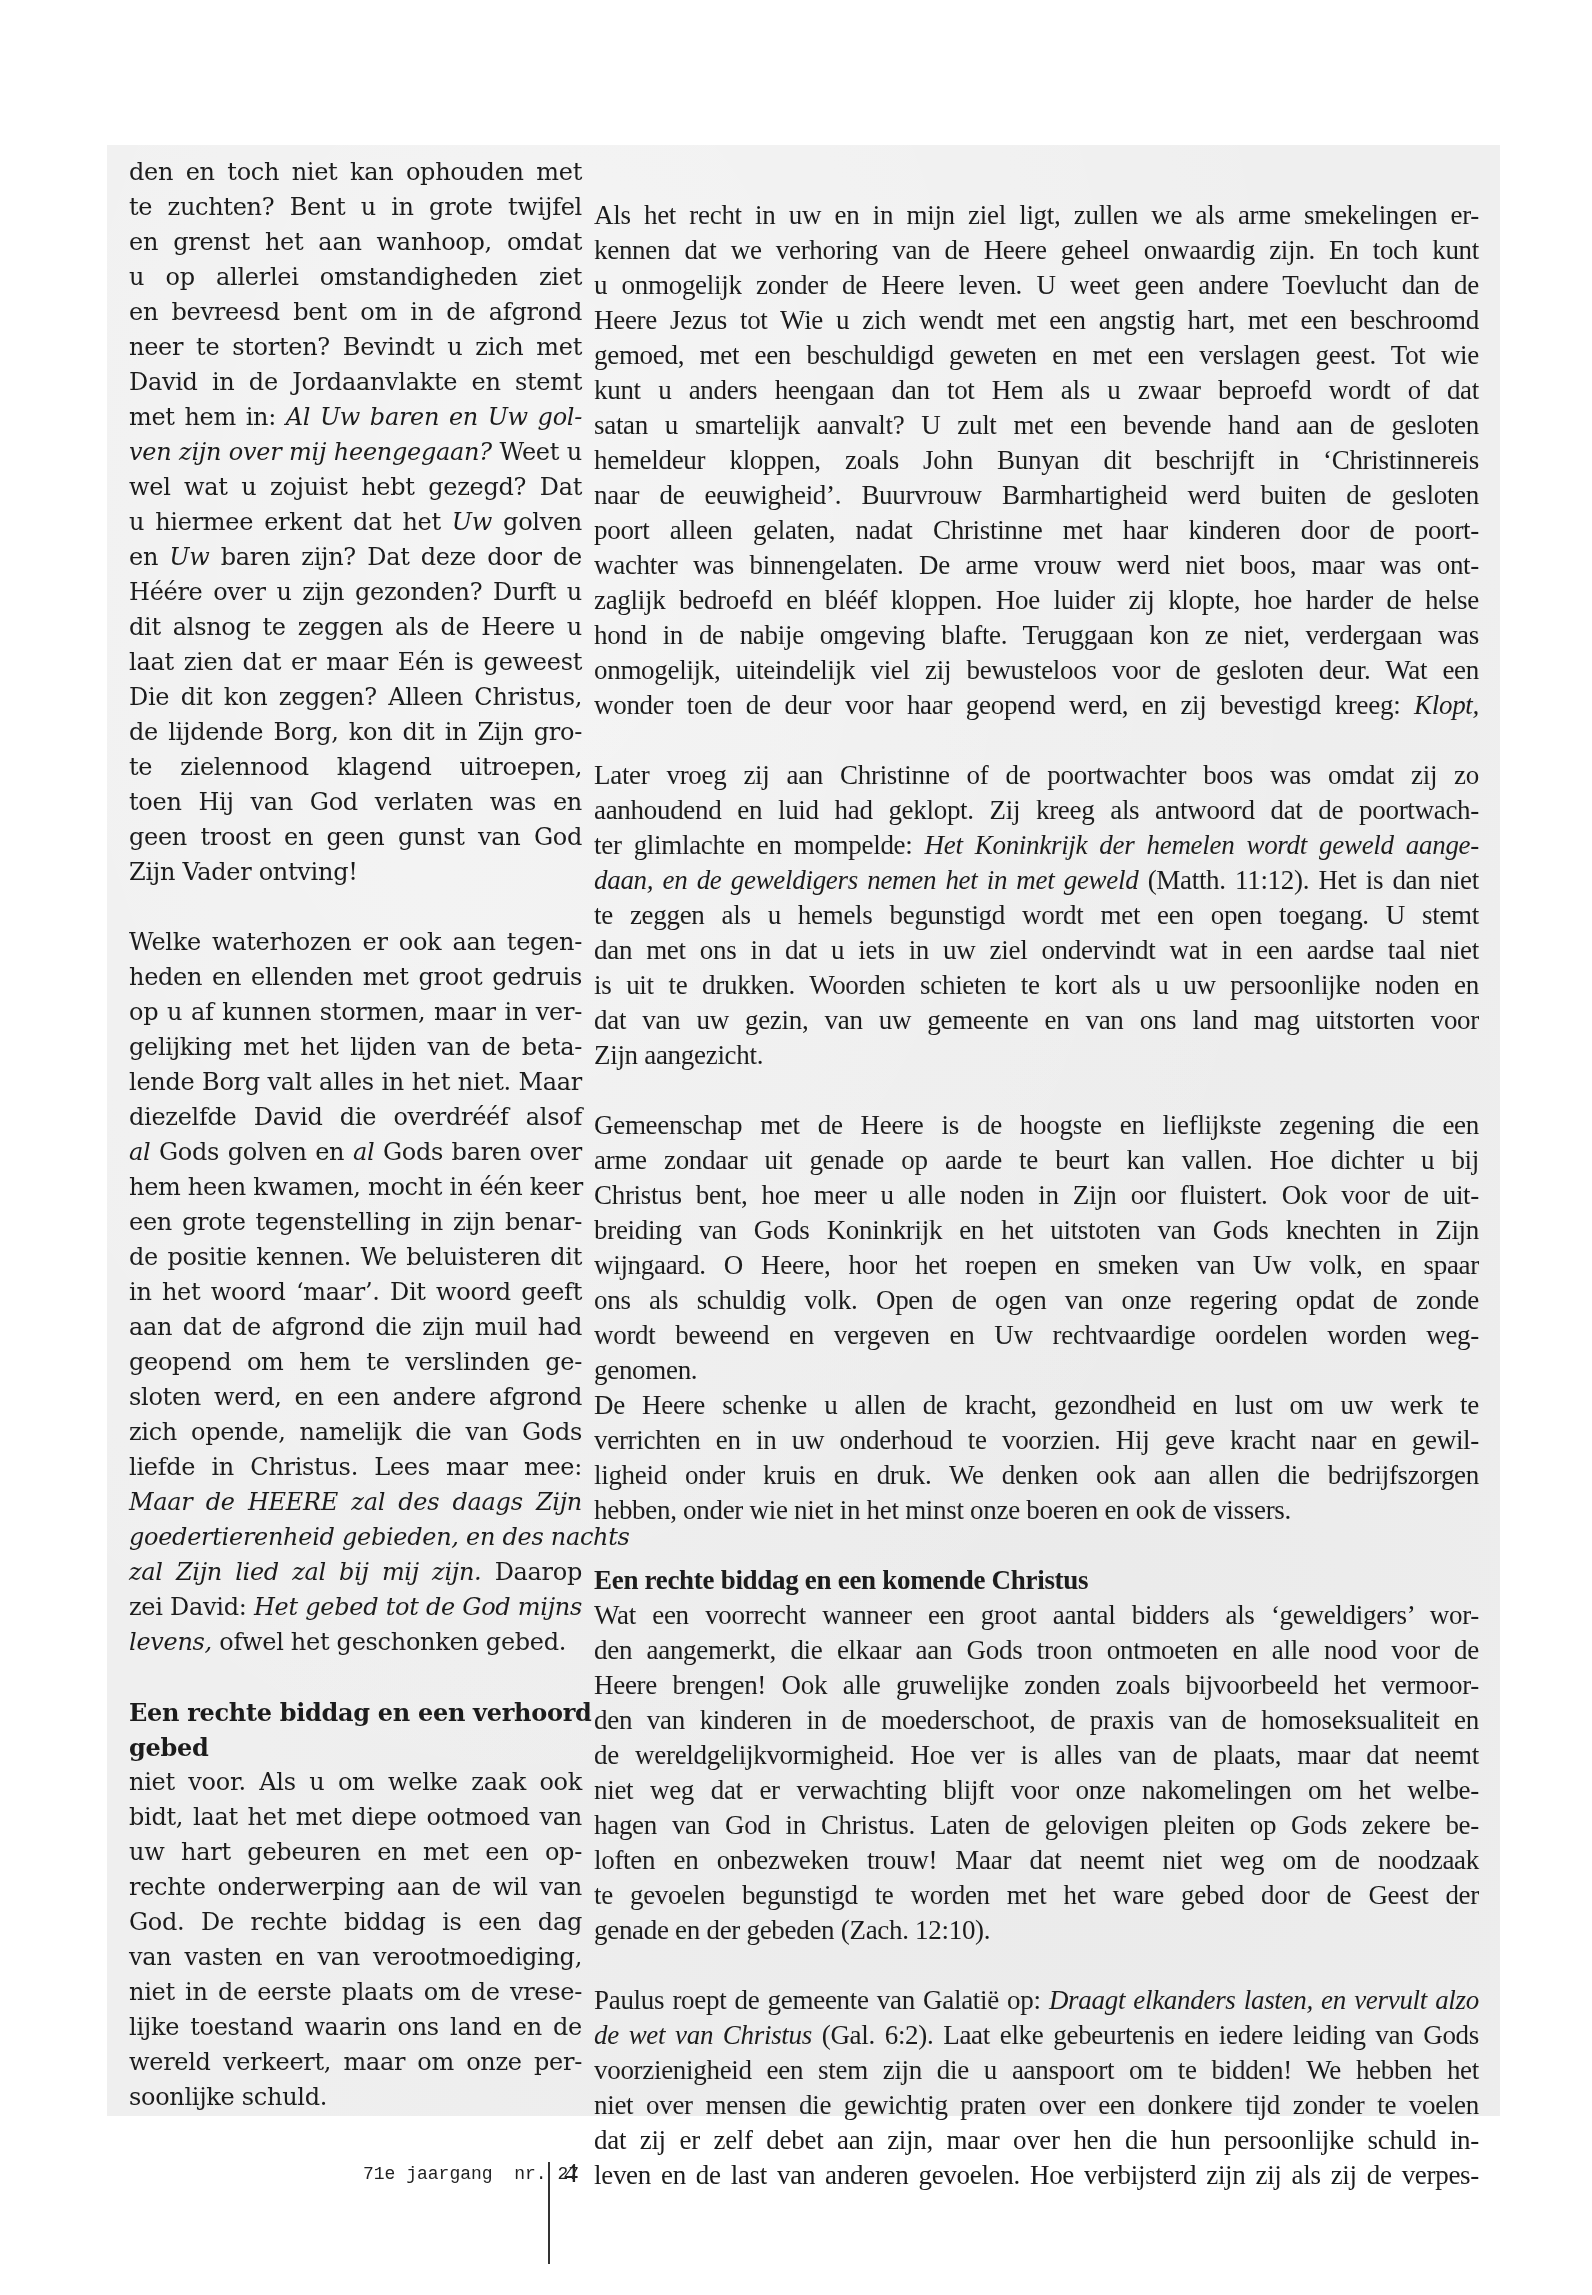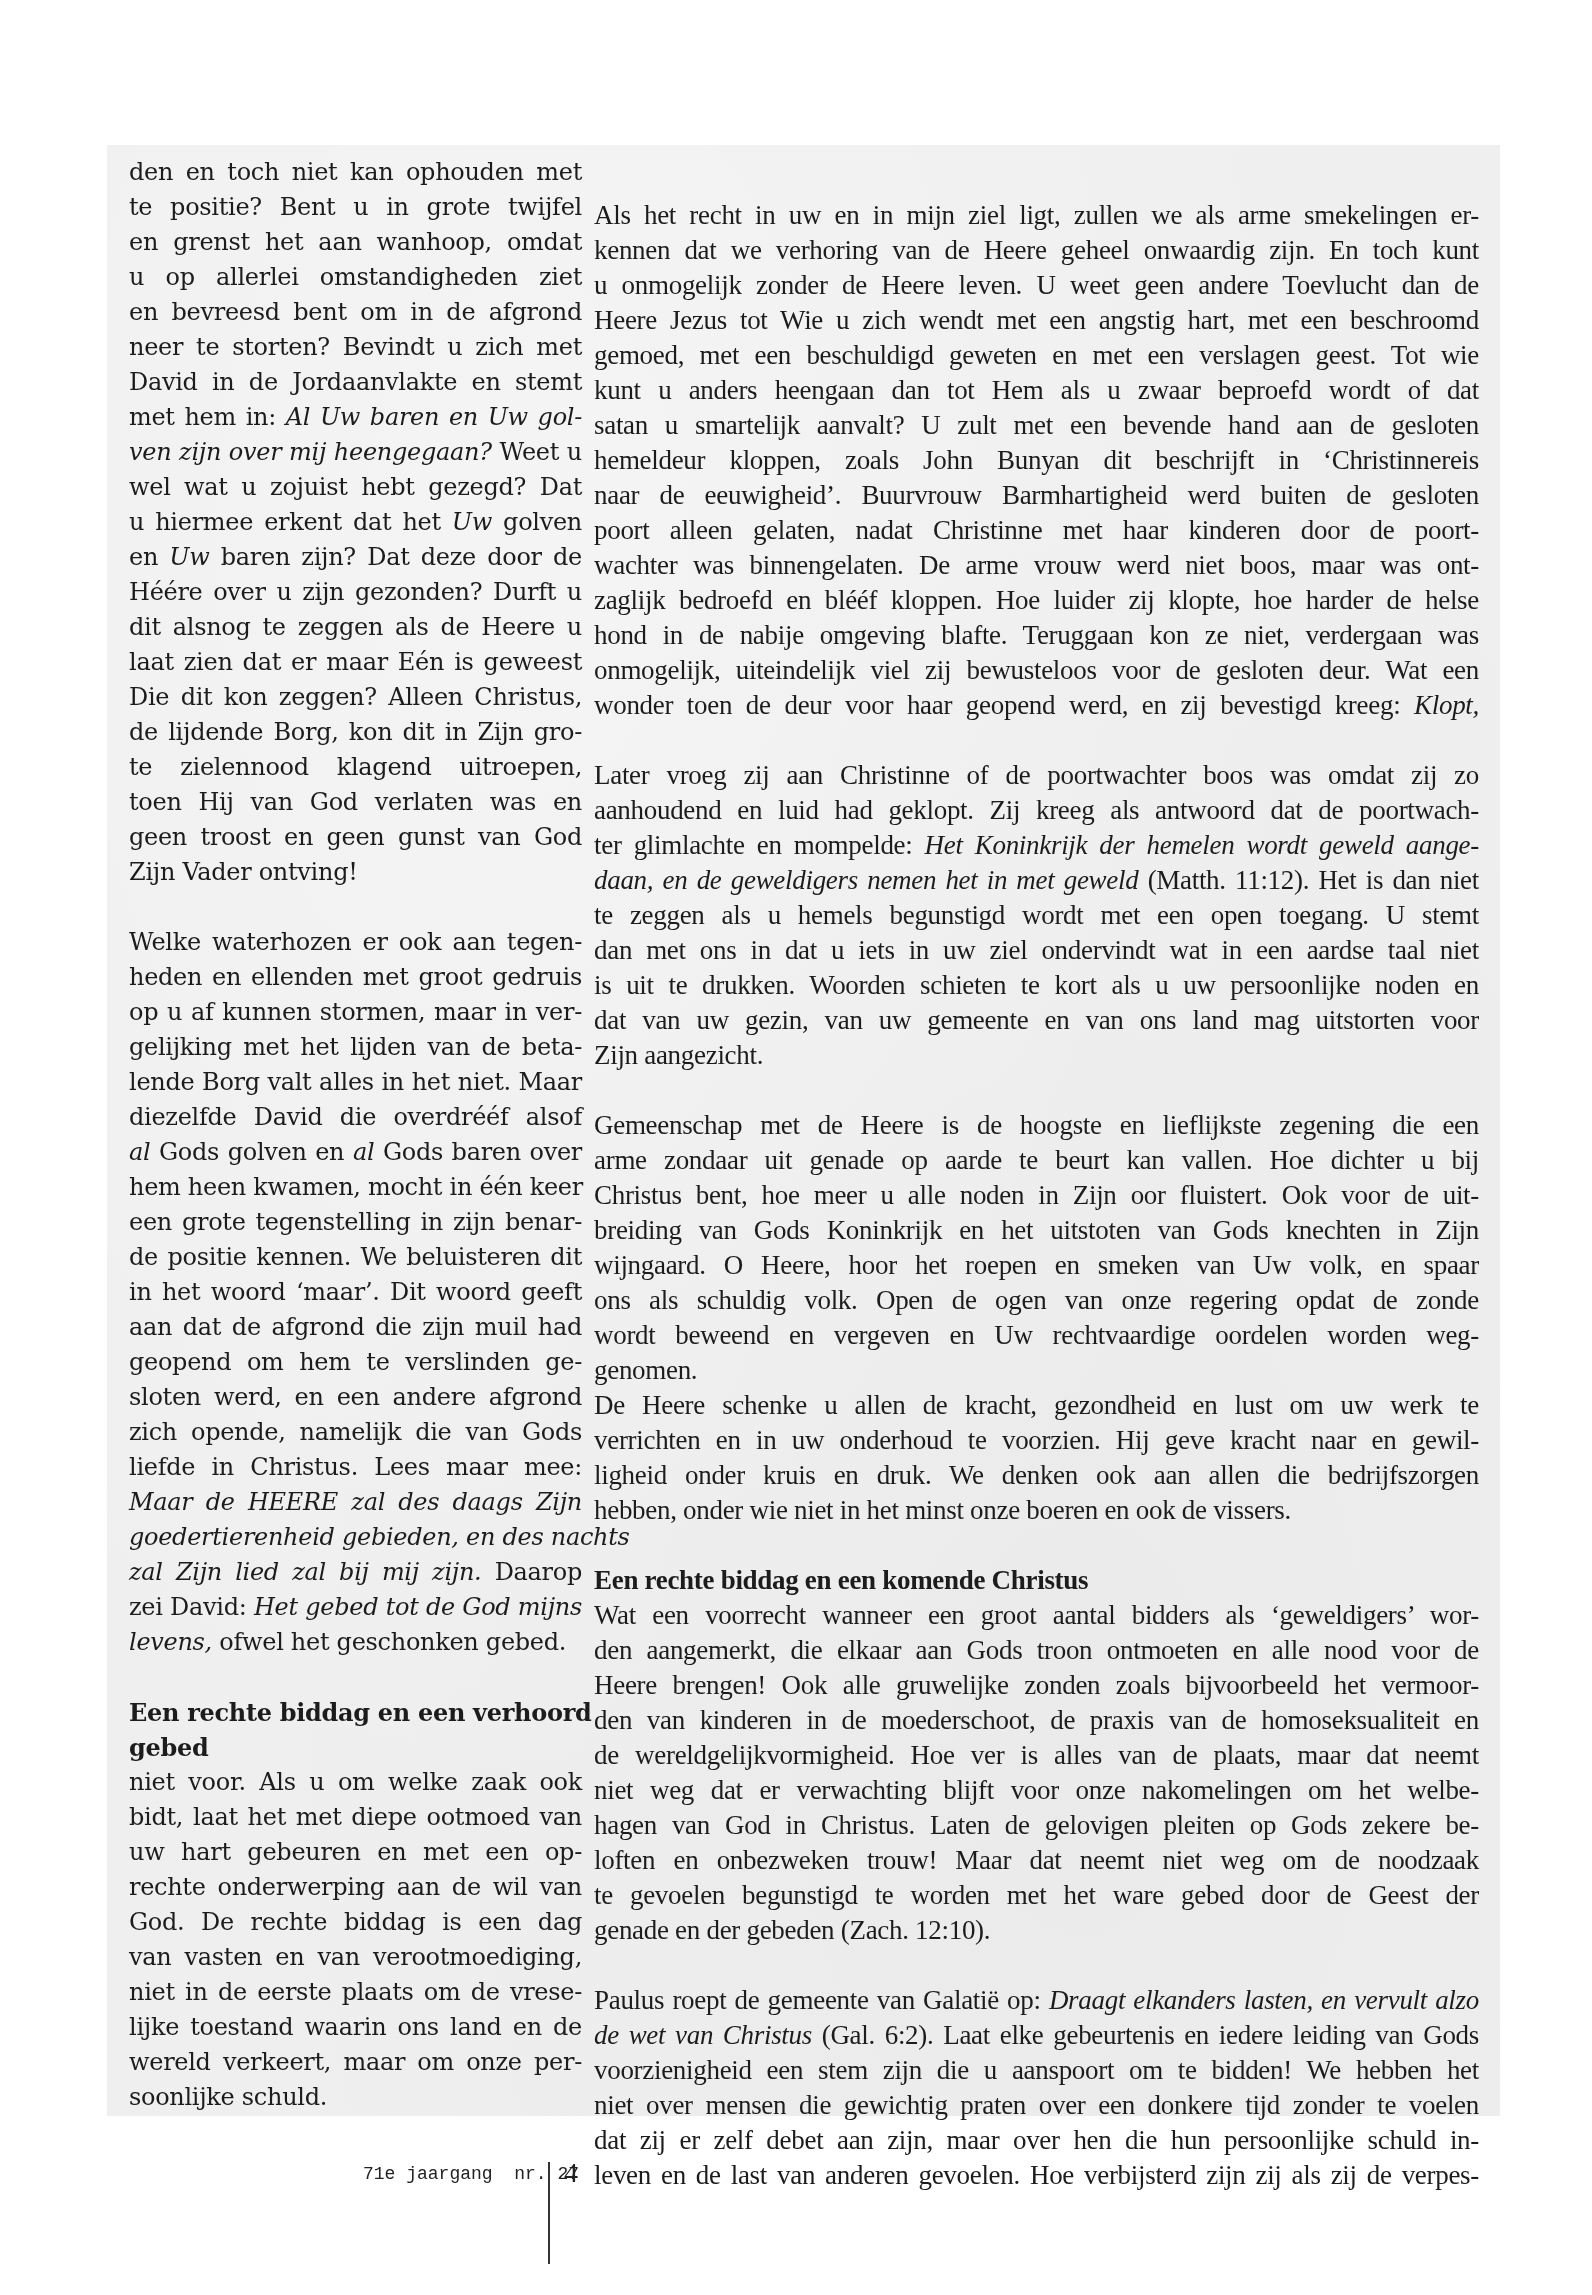--- a/index.html
+++ b/index.html
@@ -23,21 +23,21 @@
   .footer-rule { position: absolute; left: 548px; top: 2162px; width: 1.7px; height: 102px; background: #333; }
   .page-number { position: absolute; left: 564px; top: 2157px; font-family: "Liberation Serif", serif; font-size: 28px; color: #222; }
 </style>
 </head>
 <body>
 
 <div class="page-box"></div>
 
 <div class="col col-left" id="col-left">
     <div class="line"><span>den en toch niet kan ophouden met</span></div>
-    <div class="line"><span>te positie? Bent u in grote twijfel</span></div>
+    <div class="line"><span>te zuchten? Bent u in grote twijfel</span></div>
     <div class="line"><span>en grenst het aan wanhoop, omdat</span></div>
     <div class="line"><span>u op allerlei omstandigheden ziet</span></div>
     <div class="line"><span>en bevreesd bent om in de afgrond</span></div>
     <div class="line"><span>neer te storten? Bevindt u zich met</span></div>
     <div class="line"><span>David in de Jordaanvlakte en stemt</span></div>
     <div class="line"><span>met hem in: </span><span class="it">Al Uw baren en Uw gol-</span></div>
     <div class="line"><span class="it">ven zijn over mij heengegaan?</span><span> Weet u</span></div>
     <div class="line"><span>wel wat u zojuist hebt gezegd? Dat</span></div>
     <div class="line"><span>u hiermee erkent dat het </span><span class="it">Uw</span><span> golven</span></div>
     <div class="line"><span>en </span><span class="it">Uw</span><span> baren zijn? Dat deze door de</span></div>

